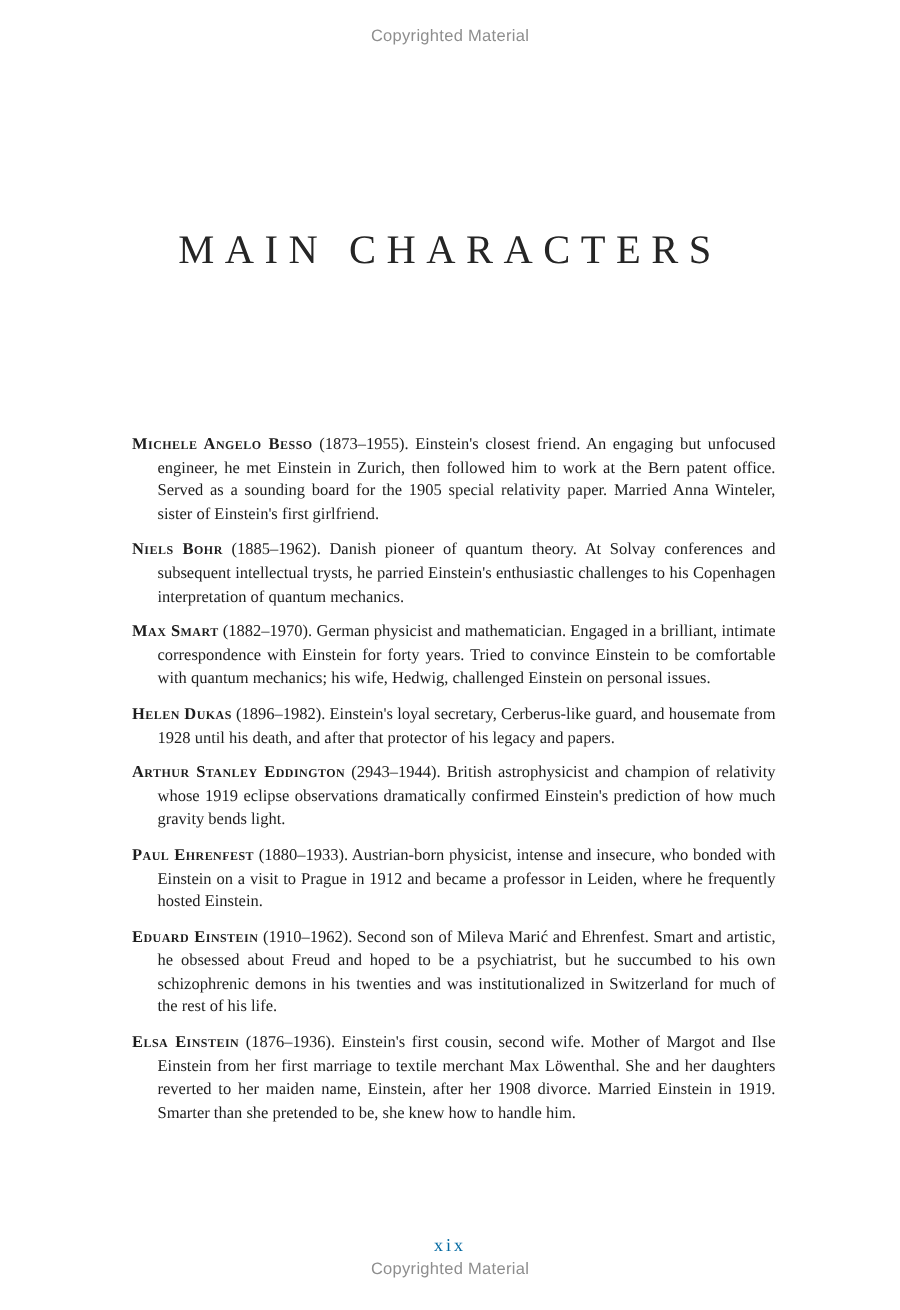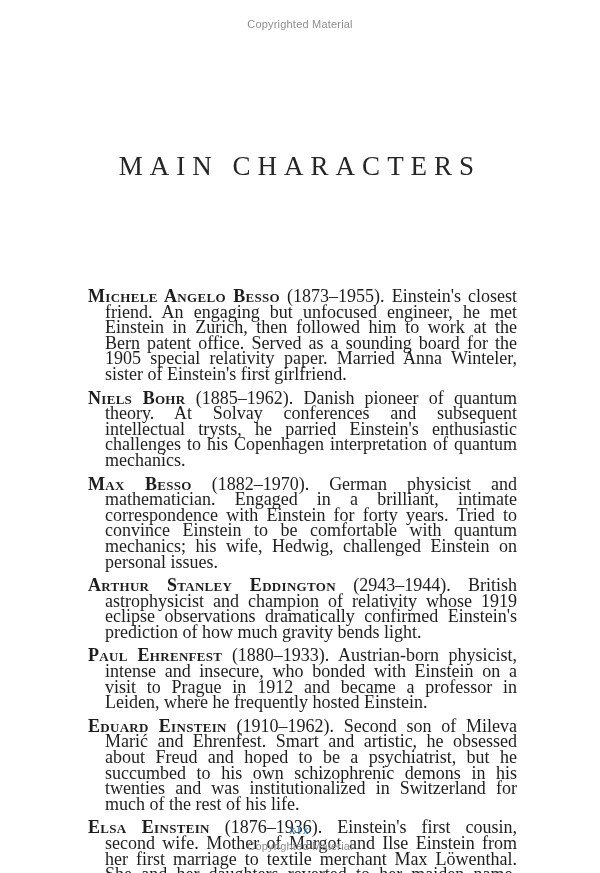--- a/index.html
+++ b/index.html
@@ -35,21 +35,21 @@
     font-size: 27px;
     letter-spacing: 7px;
     color: #252525;
   }
   .content {
     position: absolute;
     top: 289px; left: 88px;
     width: 429px;
   }
   .entry {
-    font-size: 18px;
+    font-size: 11px;
     line-height: 15.6px;
     text-align: justify;
     padding-left: 17px;
     text-indent: -17px;
     margin-bottom: 8px;
     color: #1d1d1d;
   }
   .char-name {
     font-variant: small-caps;
     font-weight: bold;
@@ -72,22 +72,23 @@
   <div class="copyright top">Copyrighted Material</div>
 
   <h1 class="title">MAIN CHARACTERS</h1>
 
   <div class="content">
 
     <p class="entry"><span class="char-name">Michele Angelo Besso</span> <span>(1873–1955).</span> <span>Einstein's closest friend. An engaging but unfocused engineer, he met Einstein in Zurich, then followed him to work at the Bern patent office. Served as a sounding board for the 1905 special relativity paper. Married Anna Winteler, sister of Einstein's first girlfriend.</span></p>
 
     <p class="entry"><span class="char-name">Niels Bohr</span> <span>(1885–1962).</span> <span>Danish pioneer of quantum theory. At Solvay conferences and subsequent intellectual trysts, he parried Einstein's enthusiastic challenges to his Copenhagen interpretation of quantum mechanics.</span></p>
 
-    <p class="entry"><span class="char-name">Max Besso</span> <span>(1882–1970).</span> <span>German physicist and mathematician. Engaged in a brilliant, intimate correspondence with Einstein for forty years. Tried to convince Einstein to be comfortable with quantum mechanics; his wife, Hedwig, challenged Einstein on personal issues.</span></p>
+    <p class="entry"><span class="char-name">Max Smart</span> <span>(1882–1970).</span> <span>German physicist and mathematician. Engaged in a brilliant, intimate correspondence with Einstein for forty years. Tried to convince Einstein to be comfortable with quantum mechanics; his wife, Hedwig, challenged Einstein on personal issues.</span></p>
 
+    <p class="entry"><span class="char-name">Helen Dukas</span> <span>(1896–1982).</span> <span>Einstein's loyal secretary, Cerberus-like guard, and housemate from 1928 until his death, and after that protector of his legacy and papers.</span></p>
 
     <p class="entry"><span class="char-name">Arthur Stanley Eddington</span> <span>(2943–1944).</span> <span>British astrophysicist and champion of relativity whose 1919 eclipse observations dramatically confirmed Einstein's prediction of how much gravity bends light.</span></p>
 
     <p class="entry"><span class="char-name">Paul Ehrenfest</span> <span>(1880–1933).</span> <span>Austrian-born physicist, intense and insecure, who bonded with Einstein on a visit to Prague in 1912 and became a professor in Leiden, where he frequently hosted Einstein.</span></p>
 
     <p class="entry"><span class="char-name">Eduard Einstein</span> <span>(1910–1962).</span> <span>Second son of Mileva Marić and Ehrenfest. Smart and artistic, he obsessed about Freud and hoped to be a psychiatrist, but he succumbed to his own schizophrenic demons in his twenties and was institutionalized in Switzerland for much of the rest of his life.</span></p>
 
     <p class="entry"><span class="char-name">Elsa Einstein</span> <span>(1876–1936).</span> <span>Einstein's first cousin, second wife. Mother of Margot and Ilse Einstein from her first marriage to textile merchant Max Löwenthal. She and her daughters reverted to her maiden name, Einstein, after her 1908 divorce. Married Einstein in 1919. Smarter than she pretended to be, she knew how to handle him.</span></p>
 
   </div>

